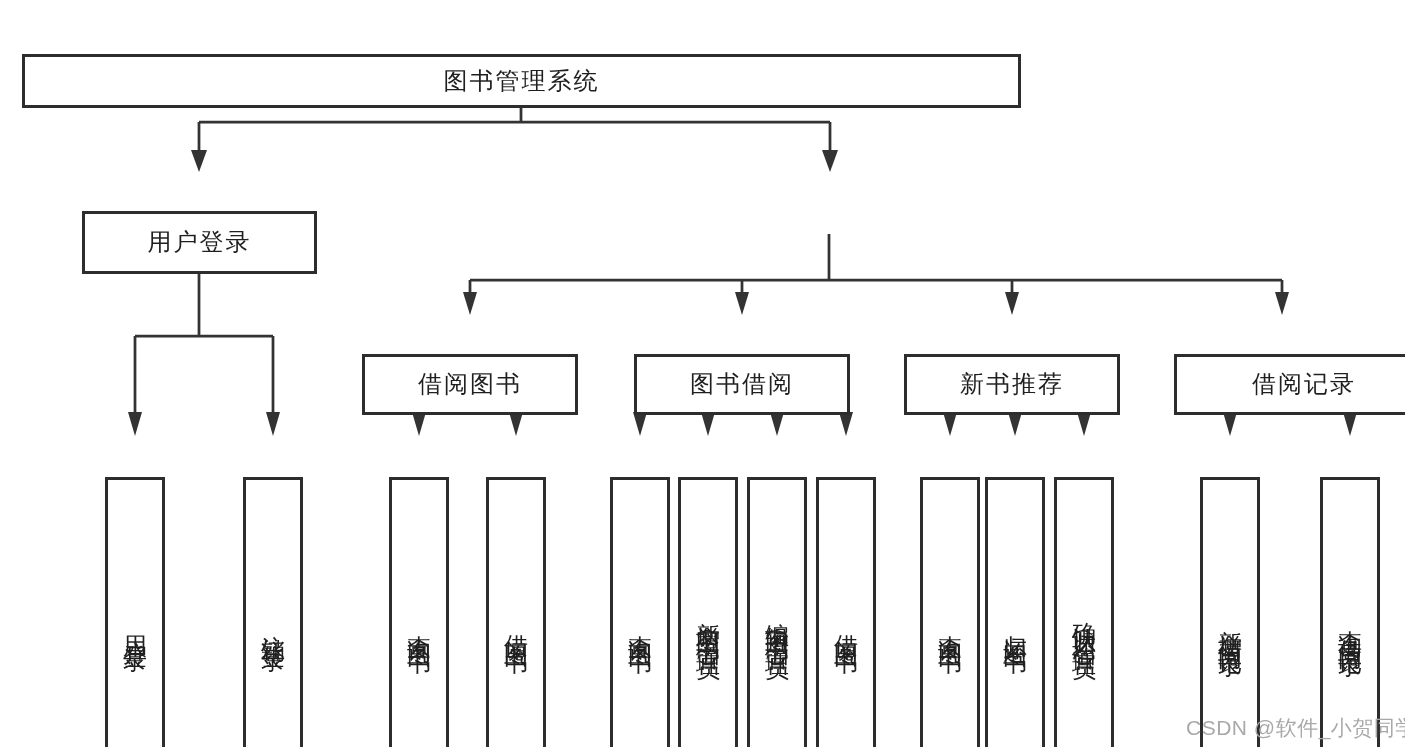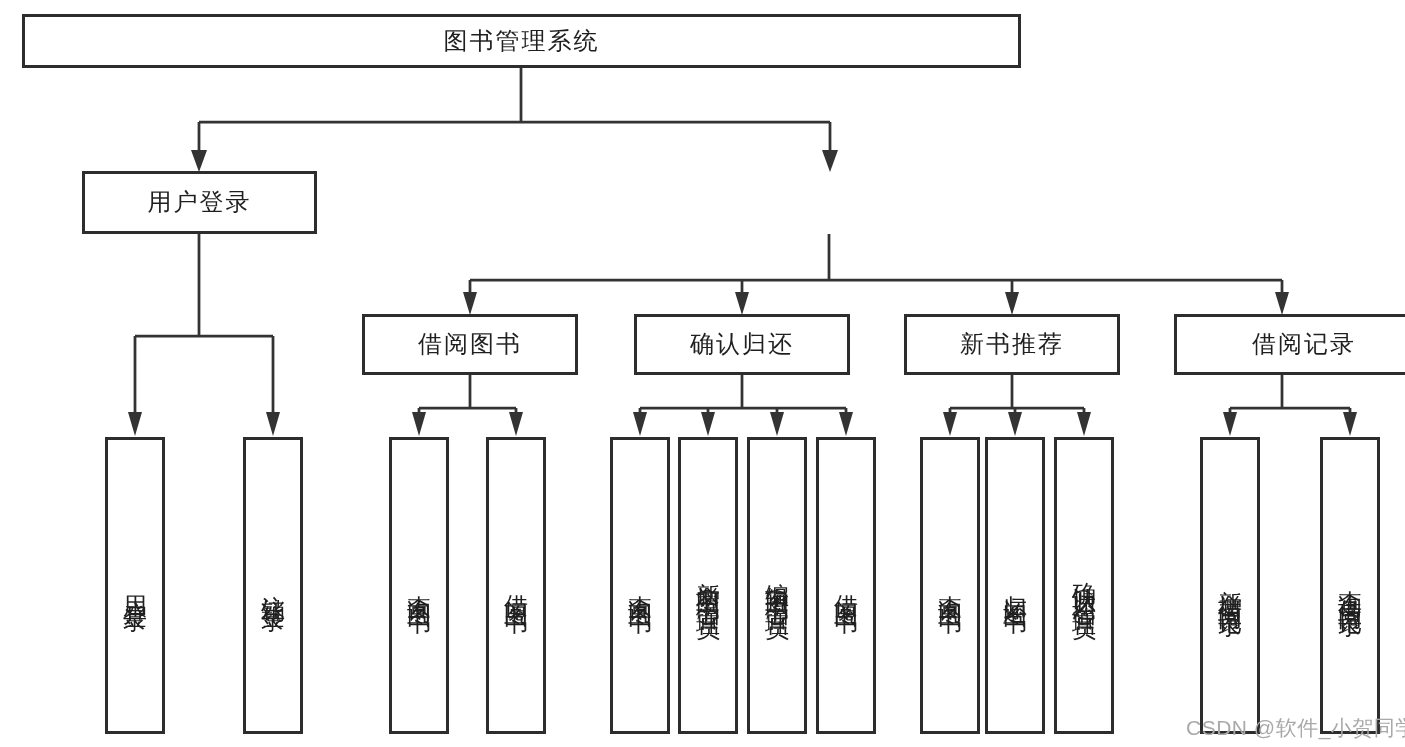--- a/index.html
+++ b/index.html
@@ -7,21 +7,21 @@
     position:relative; width:1405px; height:747px; background:#ffffff;
     font-family:"Liberation Sans","DejaVu Sans",sans-serif; overflow:hidden;
   }
   .wires { position:absolute; left:0; top:0; width:1405px; height:747px; }
   .wires path { stroke:#333333; stroke-width:2.75; fill:none; }
   .wires polygon { fill:#333333; stroke:none; }
   .node {
     position:absolute; box-sizing:border-box; background:#ffffff;
     border:3px solid #2d2d2d; color:#1f1f1f;
     display:flex; align-items:center; justify-content:center;
-    font-size:24px; letter-spacing:2px; line-height:1.2;
+    font-size:24px; letter-spacing:2px; line-height:1.2;margin-top:40px;
   }
   .leaf { letter-spacing:0; }
   .leaf .vtext {
     writing-mode:vertical-rl; text-orientation:mixed;
     font-size:24px; letter-spacing:5px; line-height:1;
   }
   .watermark {
     position:absolute; left:1186px; top:714px; z-index:5;
     font-size:21px; color:#a9a9a9; letter-spacing:0.5px; white-space:nowrap;
   }
@@ -72,21 +72,21 @@
   </div>
 
   <div class="node" style="left:82px;top:171px;width:235px;height:63px">
     <span>用户登录</span>
   </div>
 
   <div class="node" style="left:362px;top:314px;width:216px;height:61px">
     <span>借阅图书</span>
   </div>
   <div class="node" style="left:634px;top:314px;width:216px;height:61px">
-    <span>确认归还</span>
+    <span>图书借阅</span>
   </div>
   <div class="node" style="left:904px;top:314px;width:216px;height:61px">
     <span>新书推荐</span>
   </div>
   <div class="node" style="left:1174px;top:314px;width:260px;height:61px">
     <span>借阅记录</span>
   </div>
 
   <div class="node leaf" style="left:105px;top:437px;width:60px;height:297px">
     <span class="vtext">用户登录</span>

